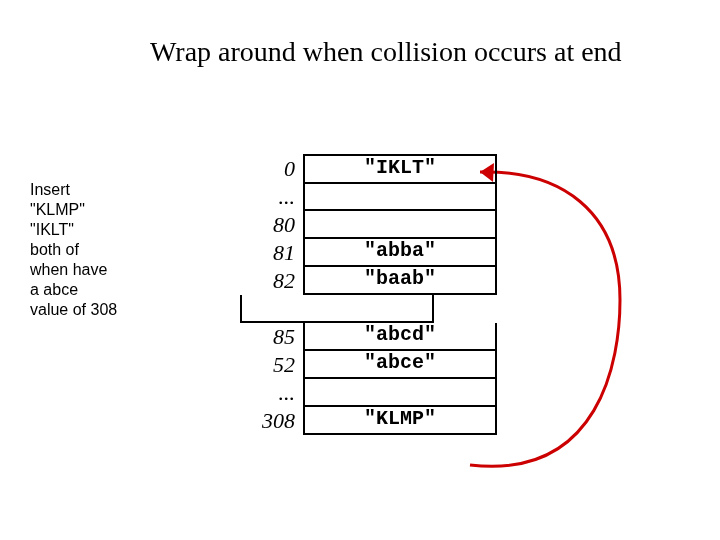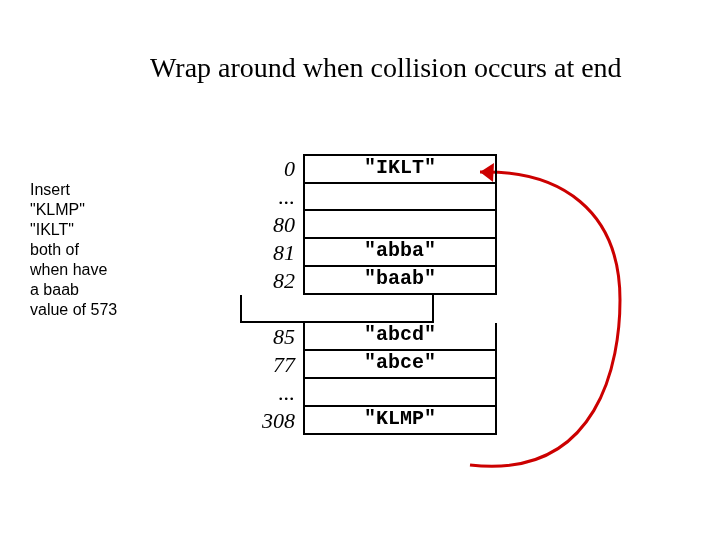--- a/index.html
+++ b/index.html
@@ -6,21 +6,21 @@
     margin: 0;
     padding: 0;
     width: 720px;
     height: 540px;
     background: #fff;
     font-family: "Times New Roman", serif;
     position: relative;
   }
   .title {
     position: absolute;
-    top: 52px;
+    top: 36px;
     left: 150px;
     font-size: 28px;
   }
   .left-text {
     position: absolute;
     top: 180px;
     left: 30px;
     font-family: Arial, Helvetica, sans-serif;
     font-size: 16px;
     line-height: 1.25;
@@ -73,22 +73,22 @@
 </svg>
 
 <div class="title">Wrap around when collision occurs at end</div>
 
 <div class="left-text">
   <div>Insert</div>
   <div>"KLMP"</div>
   <div>"IKLT"</div>
   <div>both of</div>
   <div>when have</div>
-  <div>a baab</div>
-  <div>value of 573</div>
+  <div>a abce</div>
+  <div>value of 308</div>
 </div>
 
 <div class="hash-area">
   <div class="row">
     <div class="index">0</div>
     <div class="cell">"IKLT"</div>
   </div>
   <div class="row">
     <div class="index">...</div>
     <div class="cell"></div>
@@ -106,21 +106,21 @@
     <div class="cell">"baab"</div>
   </div>
   <div class="row">
     <div class="cell"></div>
   </div>
   <div class="row">
     <div class="index">85</div>
     <div class="cell">"abcd"</div>
   </div>
   <div class="row">
-    <div class="index">77</div>
+    <div class="index">52</div>
     <div class="cell">"abce"</div>
   </div>
   <div class="row">
     <div class="index">...</div>
     <div class="cell"></div>
   </div>
   <div class="row">
     <div class="index">308</div>
     <div class="cell">"KLMP"</div>
   </div>

